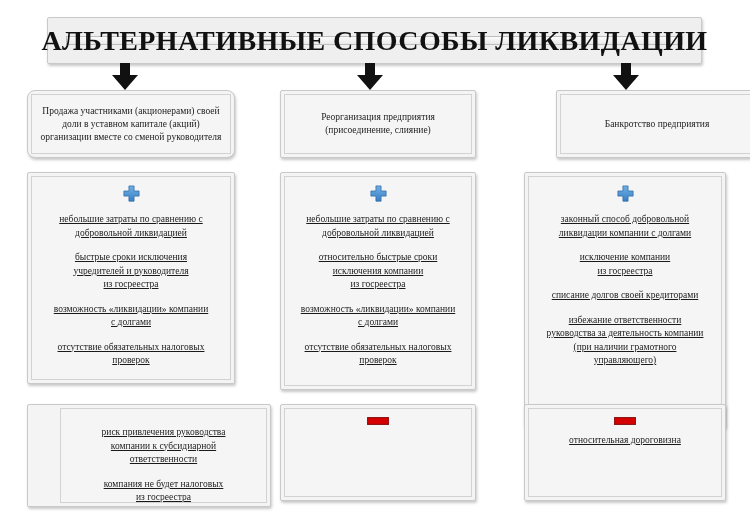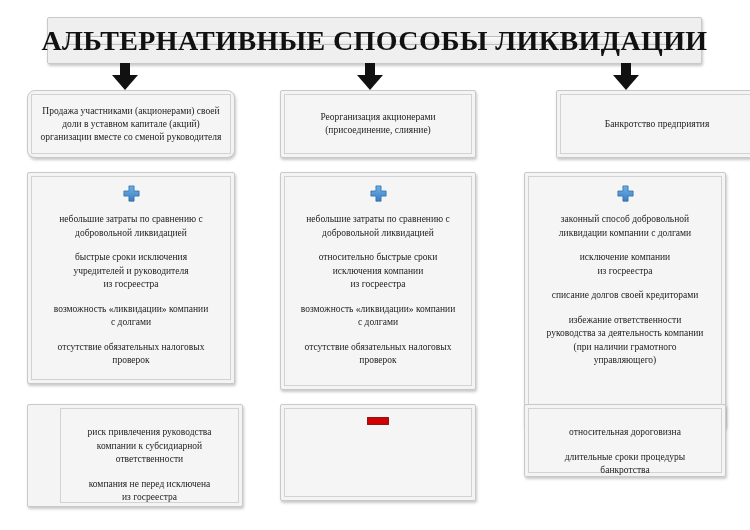--- a/index.html
+++ b/index.html
@@ -99,20 +99,21 @@
     color: #1c1c1c;
   }
   #method-0 { left: 27px;  top: 90px;  width: 208px; height: 68px; border-radius: 8px; }
   #method-1 { left: 280px; top: 90px;  width: 196px; height: 68px; }
   #method-2 { left: 524px; top: 90px;  width: 202px; height: 68px; margin-left: 32px; }
 
   
   .pc-box > .inner {
     justify-content: flex-start;
     padding: 8px 7px 8px 7px;
+    text-decoration: underline;
   }
   .pc-list {
     width: 100%;
     display: flex;
     flex-direction: column;
     align-items: center;
   }
   .pc-item {
     font-size: 9.5px;
     line-height: 13.5px;
@@ -135,23 +136,23 @@
     width: 22px;
     height: 8px;
     margin-bottom: 9px;
     display: block;
   }
 
   #pros-0 { left: 27px;  top: 172px; width: 208px; height: 212px; }
   #pros-1 { left: 280px; top: 172px; width: 196px; height: 218px; }
   #pros-2 { left: 524px; top: 172px; width: 202px; height: 256px; }
 
-  #cons-0 { left: 27px;  top: 404px; width: 216px; height: 103px; padding-left: 32px; }
+  #cons-0 { left: 27px;  top: 404px; width: 244px; height: 103px; padding-left: 32px; }
   #cons-1 { left: 280px; top: 404px; width: 196px; height: 97px; }
-  #cons-2 { left: 524px; top: 404px; width: 202px; height: 73px; }
+  #cons-2 { left: 524px; top: 404px; width: 202px; height: 97px; }
 </style>
 </head>
 <body>
 
 <div class="panel" id="title-panel">
   <div class="inner">
     <div class="title-text">АЛЬТЕРНАТИВНЫЕ СПОСОБЫ ЛИКВИДАЦИИ</div>
   </div>
 </div>
 
@@ -171,21 +172,21 @@
 <div class="panel method-box" id="method-0">
   <div class="inner">
     <div class="method-text">Продажа участниками (акционерами)
 своей доли в уставном капитале
 (акций) организации
 вместе со сменой руководителя</div>
   </div>
 </div>
 <div class="panel method-box" id="method-1">
   <div class="inner">
-    <div class="method-text">Реорганизация акционерами
+    <div class="method-text">Реорганизация предприятия
 (присоединение, слияние)</div>
   </div>
 </div>
 <div class="panel method-box" id="method-2">
   <div class="inner">
     <div class="method-text">Банкротство предприятия</div>
   </div>
 </div>
 
 <div class="panel pc-box" id="pros-0">
@@ -265,38 +266,36 @@
 
 <div class="panel pc-box" id="cons-0">
   <div class="inner">
     <svg class="minus-icon" viewBox="0 0 22 8">
       <rect x="0.6" y="0.6" width="20.8" height="6.8" fill="#d60000" stroke="#8c1111" stroke-width="1.1"></rect>
     </svg>
     <div class="pc-list">
       <div class="pc-item">риск привлечения руководства
 компании к субсидиарной
 ответственности</div>
-      <div class="pc-item">компания не перед исключена
+      <div class="pc-item">компания не будет налоговых
 из госреестра</div>
     </div>
   </div>
 </div>
 
 <div class="panel pc-box" id="cons-1">
   <div class="inner">
     <svg class="minus-icon" viewBox="0 0 22 8">
       <rect x="0.6" y="0.6" width="20.8" height="6.8" fill="#d60000" stroke="#8c1111" stroke-width="1.1"></rect>
     </svg>
   </div>
 </div>
 
 <div class="panel pc-box" id="cons-2">
   <div class="inner">
     <svg class="minus-icon" viewBox="0 0 22 8">
       <rect x="0.6" y="0.6" width="20.8" height="6.8" fill="#d60000" stroke="#8c1111" stroke-width="1.1"></rect>
     </svg>
     <div class="pc-list">
       <div class="pc-item">относительная дороговизна</div>
-      <div class="pc-item">длительные сроки процедуры
-банкротства</div>
     </div>
   </div>
 </div>
 
 </body></html>

